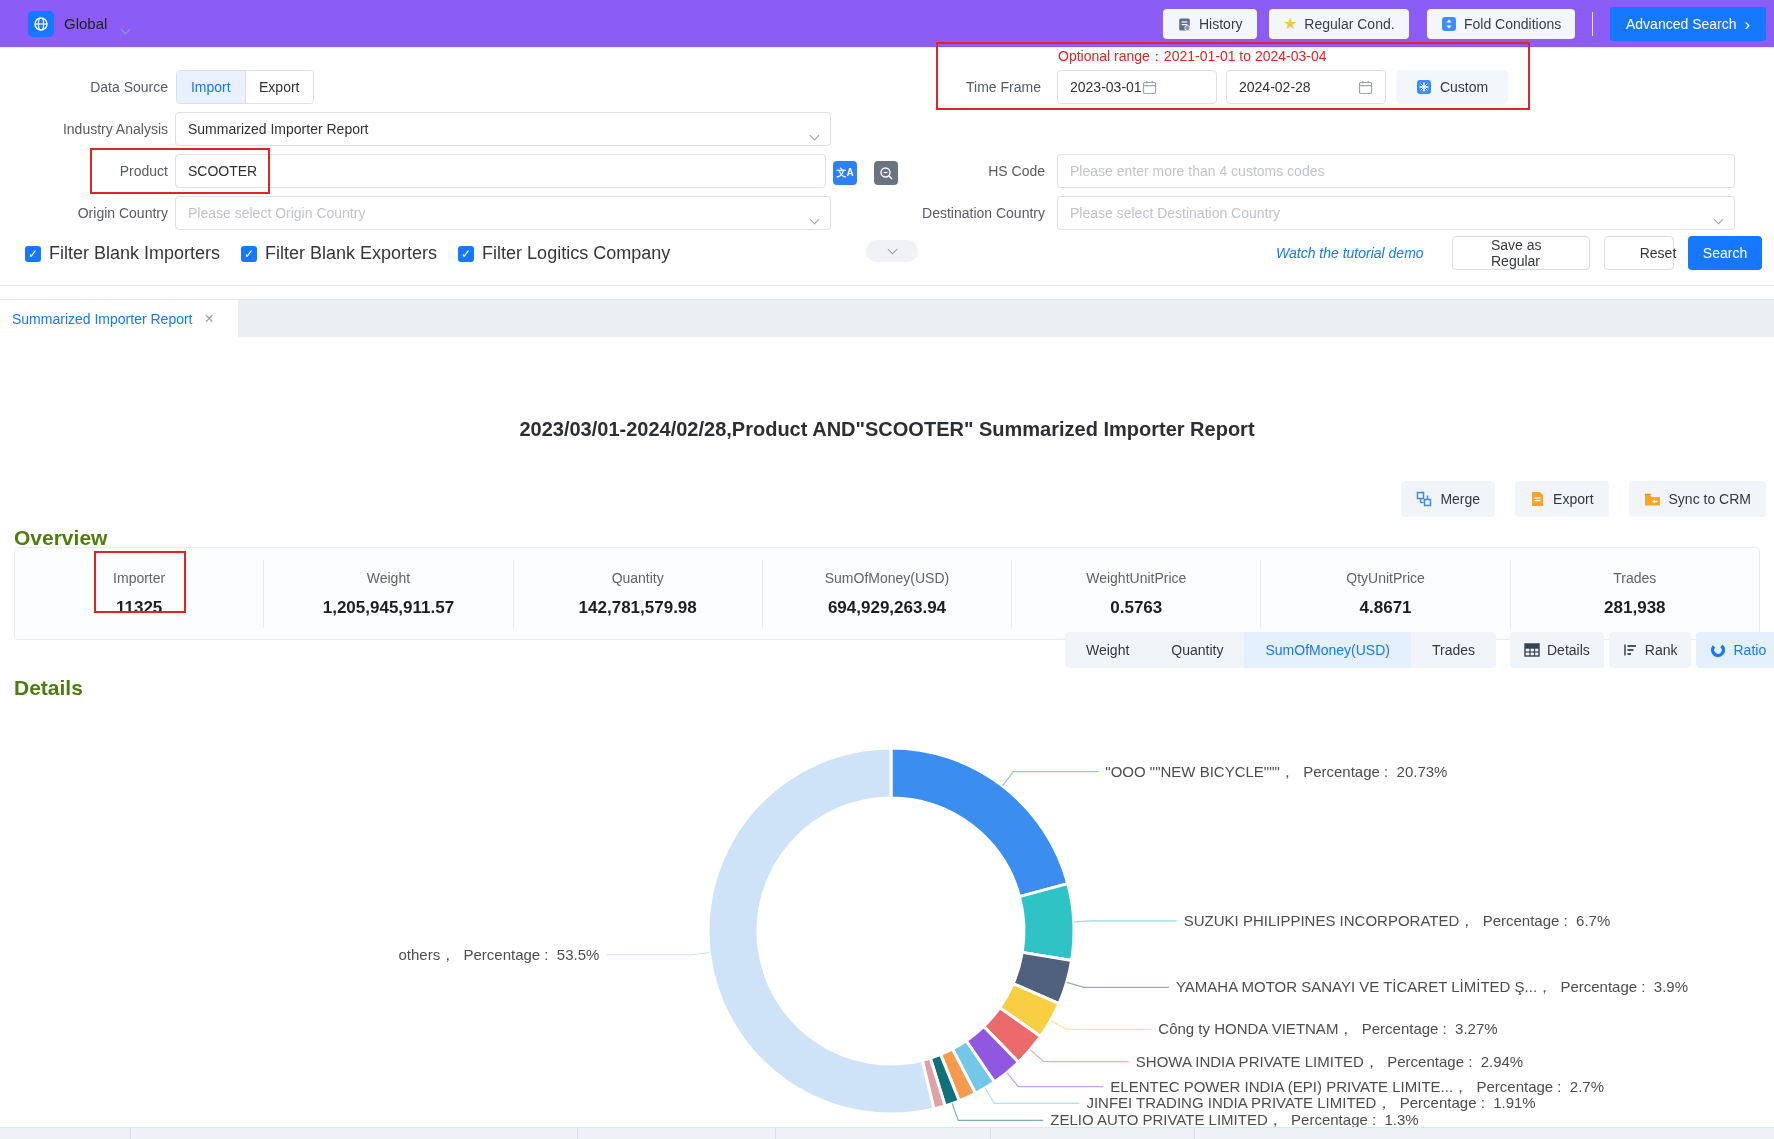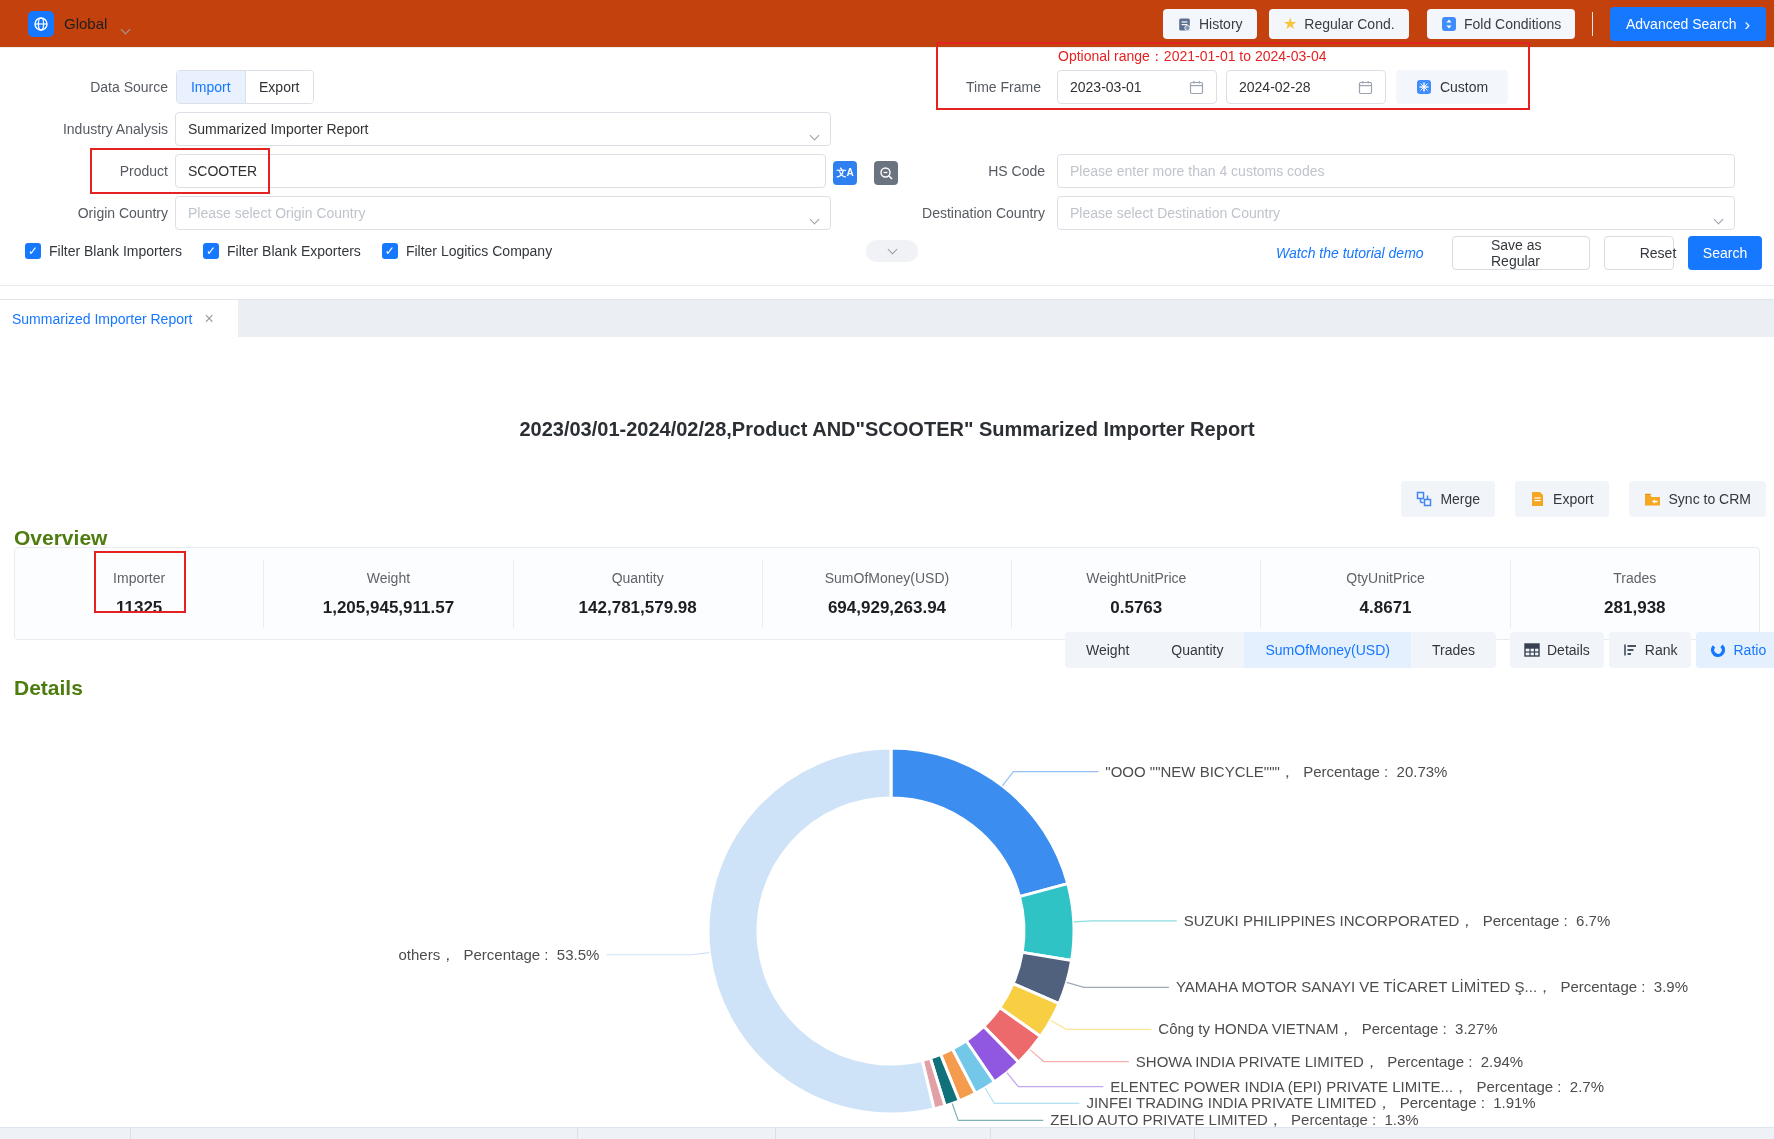--- a/index.html
+++ b/index.html
@@ -1,21 +1,21 @@
 <!DOCTYPE html>
 <html><head>
 <meta charset="utf-8">
 <style>
   * { margin:0; padding:0; box-sizing:border-box; }
   body { font-family:"Liberation Sans", sans-serif; background:#fff; }
   .page { position:relative; width:1774px; height:1139px; background:#fff; overflow:hidden; }
   .abs { position:absolute; }
 
   
-  .topbar { position:absolute; left:0; top:0; width:1774px; height:48px; background:#c2410c; border-bottom:1px solid #ececec; }
+  .topbar { position:absolute; left:0; top:0; width:1774px; height:48px; background:#8b5cf6; border-bottom:1px solid #ececec; }
   .brand-ic { position:absolute; left:28px; top:11px; width:26px; height:26px; background:#1677ff; border-radius:5px; display:flex; align-items:center; justify-content:center; }
   .global-lbl { position:absolute; left:64px; top:15px; font-size:15px; color:#1f1f1f; }
   .chev { display:inline-block; width:7px; height:7px; border-right:1.6px solid #9aa0a8; border-bottom:1.6px solid #9aa0a8; transform:rotate(45deg); }
   .tb-btn { position:absolute; top:9px; height:30px; background:#f3f6fa; border-radius:4px; display:flex; align-items:center; gap:7px; padding:0 14px; font-size:14px; color:#383d44; cursor:pointer; }
   .adv-btn { position:absolute; top:7px; height:34px; background:#1677ff; color:#fff; border-radius:4px; display:flex; align-items:center; gap:8px; padding:0 16px; font-size:14px; cursor:pointer; }
   .tb-divider { position:absolute; left:1592px; top:12px; width:1px; height:24px; background:#e4e6ea; }
 
   
   .form-label { position:absolute; font-size:14px; color:#565b62; text-align:right; }
   .inp { position:absolute; height:34px; border:1px solid #dcdfe6; border-radius:4px; background:#fff; font-size:14px; color:#303133; display:flex; align-items:center; padding:0 12px; }
@@ -23,21 +23,21 @@
   .inp .chevwrap { position:absolute; right:12px; top:13px; }
   .seg { position:absolute; left:176px; top:70px; width:138px; height:34px; border:1px solid #dcdfe6; border-radius:4px; overflow:hidden; display:flex; }
   .seg span { flex:1; display:flex; align-items:center; justify-content:center; font-size:14px; cursor:pointer; }
   .seg .on { background:#e8f1fd; color:#1677ff; }
   .seg .off { background:#fff; color:#303133; border-left:1px solid #dcdfe6; }
   .red-note { position:absolute; left:1058px; top:48px; font-size:14px; color:#e52222; }
   .sq-ic { width:20px; height:20px; border-radius:4px; display:flex; align-items:center; justify-content:center; }
   .cb-row { position:absolute; left:25px; top:243px; display:flex; gap:21px; }
   .cb-item { display:flex; align-items:center; gap:8px; cursor:pointer; }
   .cb-box { width:16px; height:16px; background:#1677ff; border-radius:3px; color:#fff; font-size:12px; line-height:16px; text-align:center; }
-  .cb-lbl { font-size:14px; color:#33373d; }
+  .cb-lbl { font-size:18px; color:#33373d; }
   .pill-expand { position:absolute; left:866px; top:240px; width:52px; height:22px; background:#f0f2f5; border-radius:11px; display:flex; align-items:center; justify-content:center; cursor:pointer; }
   .link { position:absolute; font-size:14px; color:#1677ff; cursor:pointer;font-style:italic; }
   .btn-plain { position:absolute; top:236px; height:34px; border:1px solid #d9dce1; border-radius:4px; background:#fff; font-size:14px; color:#33373d; display:flex; align-items:center; justify-content:center; cursor:pointer;padding-left:38px; }
   .btn-blue { position:absolute; top:236px; height:34px; border-radius:4px; background:#1677ff; font-size:14px; color:#fff; display:flex; align-items:center; justify-content:center; cursor:pointer; }
   .form-rule { position:absolute; left:0; top:285px; width:1774px; height:1px; background:#e9eaec; }
 
   
   .tabstrip { position:absolute; left:0; top:299px; width:1774px; height:38px; background:#ebeef3; border-top:1px solid #e2e6ec; }
   .tab-active { position:absolute; left:0; top:300px; width:238px; height:37px; background:#fff; display:flex; align-items:center; padding:0 12px; gap:12px; cursor:pointer; }
   .tab-active .t { font-size:14px; color:#1677ff; }
@@ -113,21 +113,21 @@
   </div>
 
   <span class="form-label" style="left:28px; top:79px; width:140px;">Data Source</span>
   <div class="seg">
     <span class="on">Import</span>
     <span class="off">Export</span>
   </div>
 
   <span class="red-note">Optional range：2021-01-01 to 2024-03-04</span>
   <span class="form-label" style="left:901px; top:79px; width:140px;">Time Frame</span>
-  <div class="inp" style="left:1057px; top:70px; width:160px; justify-content:space-between;">
+  <div class="inp" style="left:1057px; top:70px; width:160px; ">
     <span>2023-03-01</span>
     <svg width="15" height="15" viewBox="0 0 15 15">
         <rect x="1.5" y="2.5" width="12" height="11" rx="1.2" fill="none" stroke="#9aa3af" stroke-width="1.2"></rect>
         <line x1="1.5" y1="5.6" x2="13.5" y2="5.6" stroke="#9aa3af" stroke-width="1.2"></line>
         <line x1="4.8" y1="1" x2="4.8" y2="3.6" stroke="#9aa3af" stroke-width="1.2"></line>
         <line x1="10.2" y1="1" x2="10.2" y2="3.6" stroke="#9aa3af" stroke-width="1.2"></line>
       </svg>
   </div>
   <div class="inp" style="left:1226px; top:70px; width:160px; justify-content:space-between;">
     <span>2024-02-28</span>

